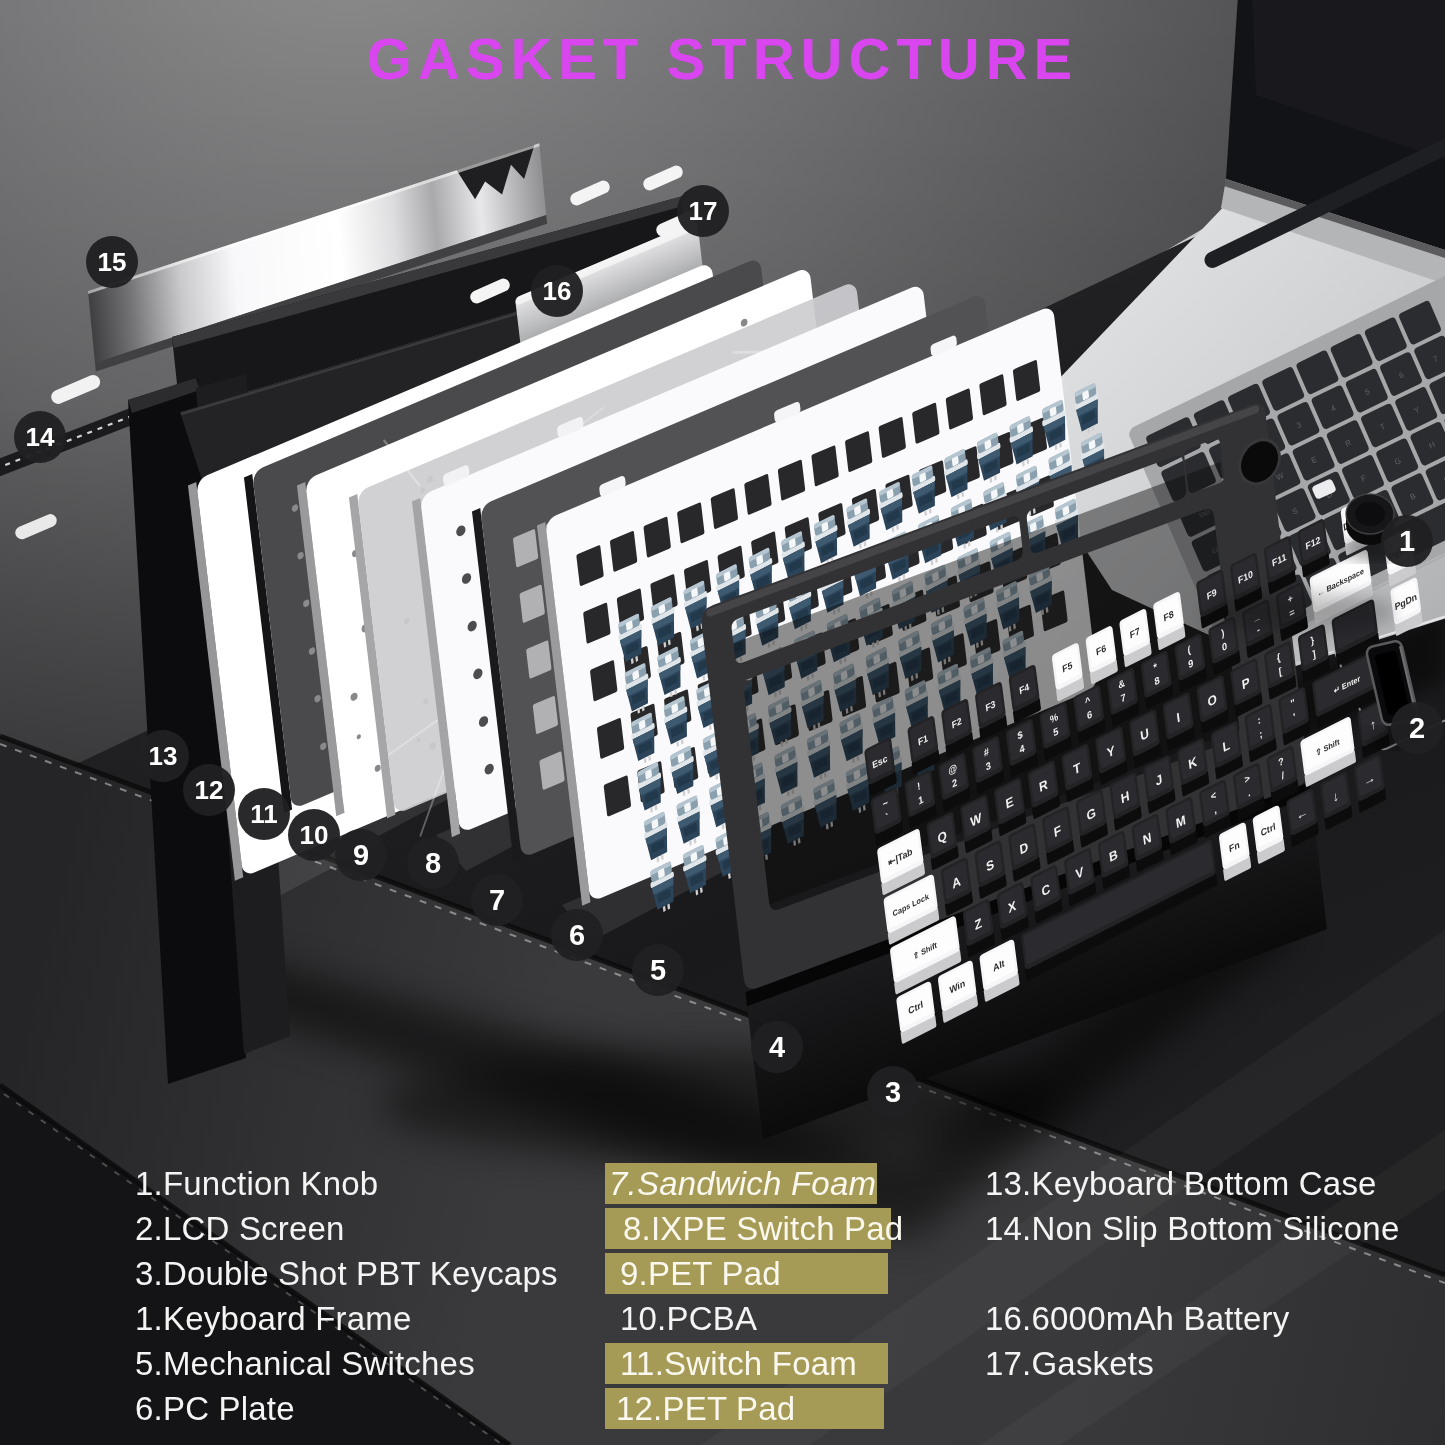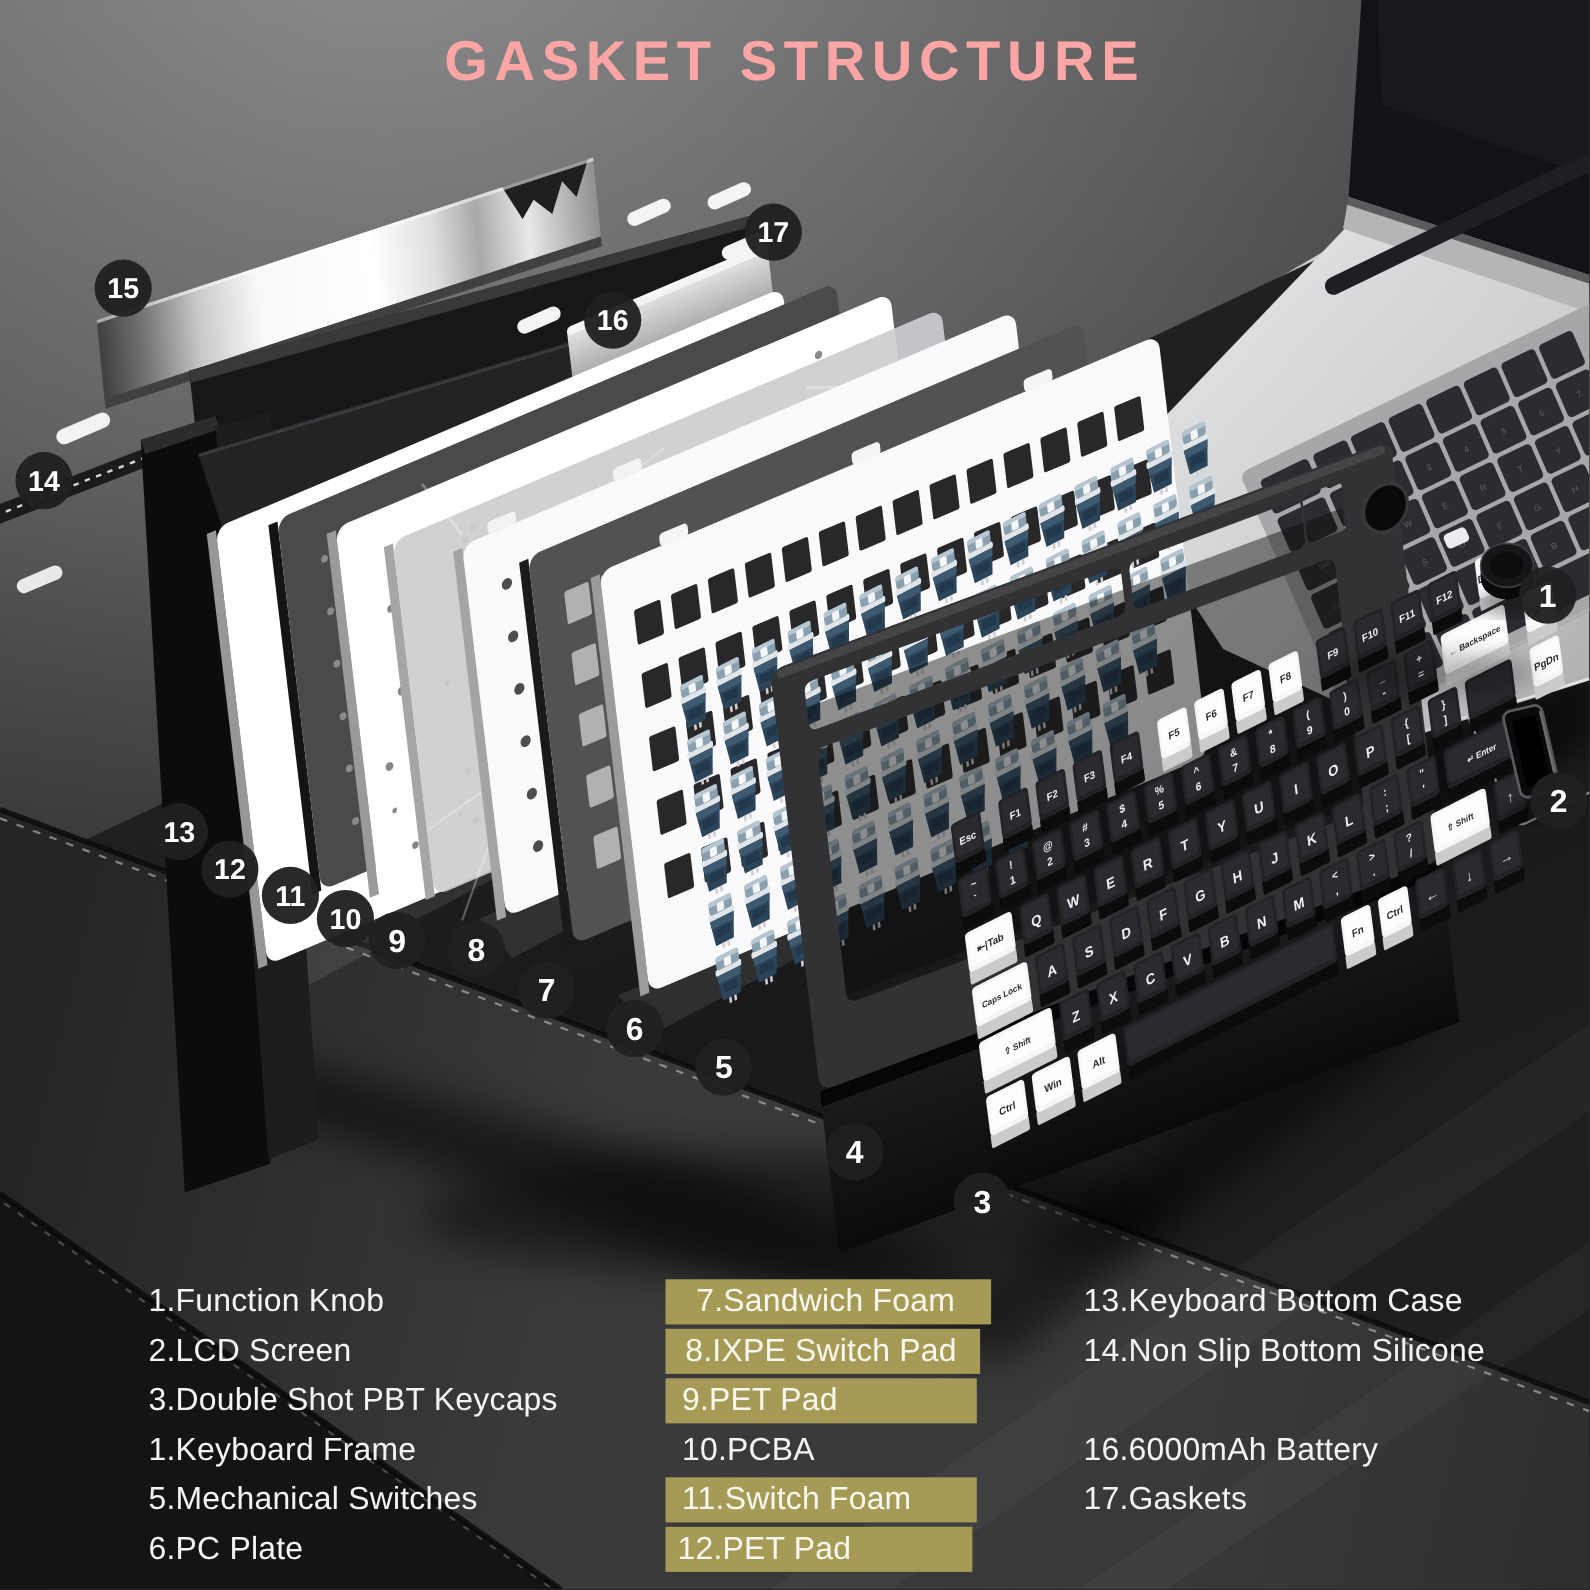--- a/index.html
+++ b/index.html
@@ -1,25 +1,25 @@
 <!DOCTYPE html>
 <html><head>
 <meta charset="utf-8">
 <style>
   html,body{margin:0;padding:0;background:#222;}
   #stage{position:relative;width:1445px;height:1445px;overflow:hidden;
          font-family:"Liberation Sans", sans-serif; background:#2a2a2c;}
   #scene{position:absolute;left:0;top:0;}
   #title{position:absolute;left:0;top:30px;width:1445px;text-align:center;
-         color:#fca5a5;font-size:51px;font-weight:bold;letter-spacing:6px;
+         color:#d946ef;font-size:58px;font-weight:bold;letter-spacing:6px;
          margin:0;line-height:1.0;}
   #legend{position:absolute;left:0;top:0;width:1445px;height:1445px;pointer-events:none;}
   .lg-item{position:absolute;height:41px;display:flex;align-items:center;}
   .lg-chip{background:#a59b56;}
-  .lg-text{color:#f4f4f4;font-size:29px;letter-spacing:0.2px;white-space:nowrap;}
+  .lg-text{color:#f4f4f4;font-size:33px;letter-spacing:0.2px;white-space:nowrap;}
   .lg-chip .lg-text{color:#faf8ee;}
 </style>
 </head>
 <body>
 
 <div id="stage">
   <svg id="scene" width="1445" height="1445" viewBox="0 0 1445 1445">
       <defs>
         <radialGradient id="gWall" cx="24%" cy="-8%" r="125%">
           <stop offset="0" stop-color="#8e8e8f"></stop>
@@ -2227,21 +2227,21 @@
       </div>
       <div class="lg-item" style="left: 120px; top: 1298px; padding-left: 15px;">
         <span class="lg-text">1.Keyboard Frame</span>
       </div>
       <div class="lg-item" style="left: 120px; top: 1343px; padding-left: 15px;">
         <span class="lg-text">5.Mechanical Switches</span>
       </div>
       <div class="lg-item" style="left: 120px; top: 1388px; padding-left: 15px; text-align: center;">
         <span class="lg-text">6.PC Plate</span>
       </div>
-      <div class="lg-item lg-chip" style="left: 605px; top: 1163px; padding-left: 28px; width: 268px;">
+      <div class="lg-item lg-chip" style="left: 605px; top: 1163px; padding-left: 4px; width: 268px; font-style: italic;">
         <span class="lg-text">7.Sandwich Foam</span>
       </div>
       <div class="lg-item lg-chip" style="left: 605px; top: 1208px; padding-left: 18px; width: 268px;">
         <span class="lg-text">8.IXPE Switch Pad</span>
       </div>
       <div class="lg-item lg-chip" style="left: 605px; top: 1253px; padding-left: 15px; width: 268px;">
         <span class="lg-text">9.PET Pad</span>
       </div>
       <div class="lg-item" style="left: 605px; top: 1298px; padding-left: 15px;">
         <span class="lg-text">10.PCBA</span>

